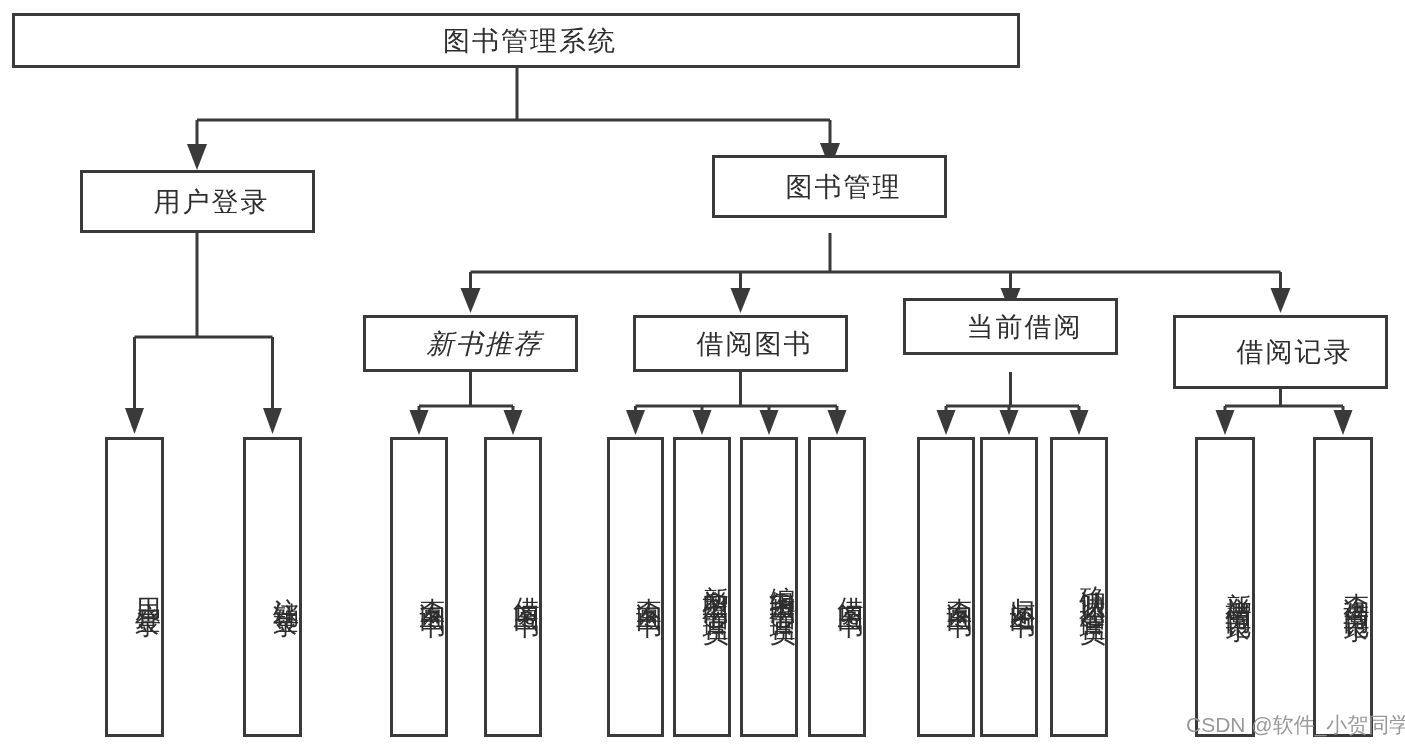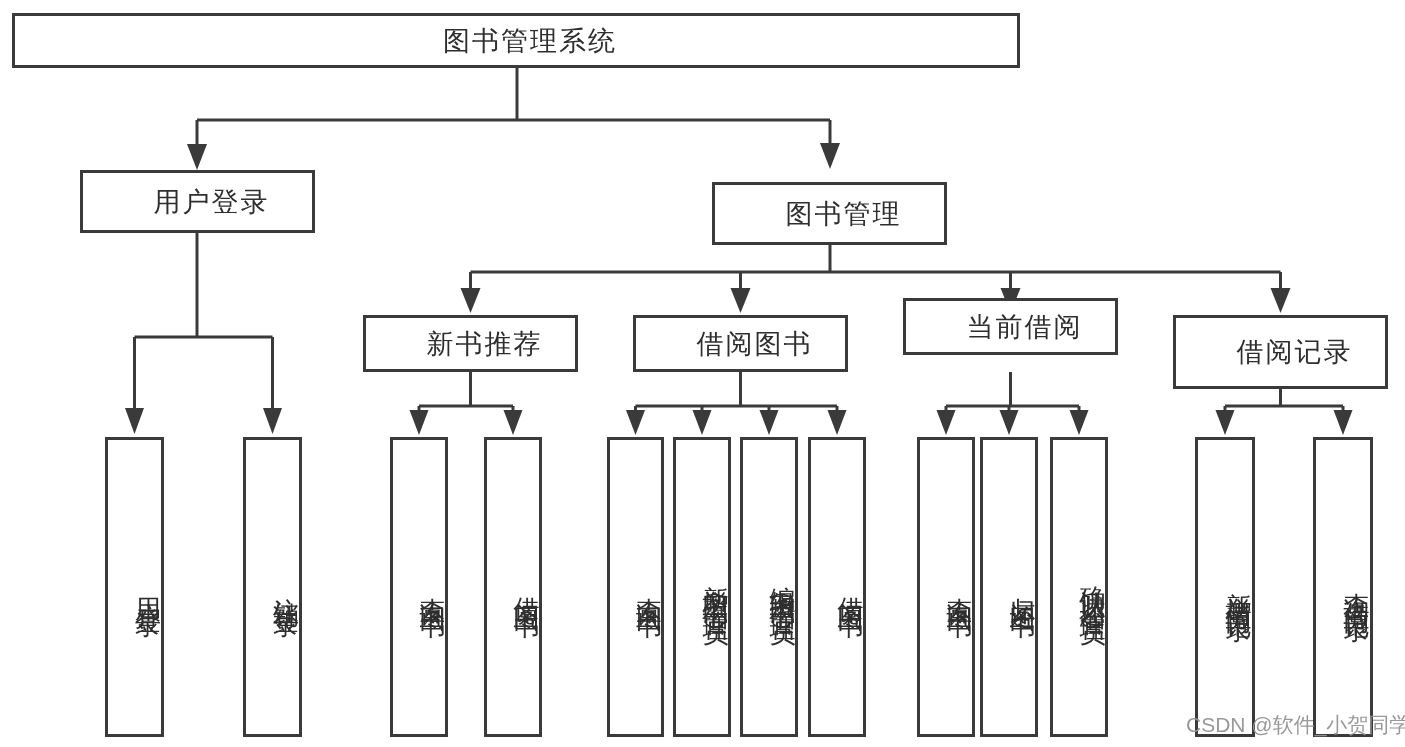--- a/index.html
+++ b/index.html
@@ -151,25 +151,25 @@
     </g>
   </svg>
 
   <div class="node hbox root-box" style="left:12px; top:13px; width:1008px; height:55px;">
     <span>图书管理系统</span>
   </div>
 
   <div class="node hbox" style="left:80px; top:170px; width:235px; height:63px;">
     <span>用户登录</span>
   </div>
-  <div class="node hbox" style="left:712px; top:182px; width:235px; height:63px;">
+  <div class="node hbox" style="left:712px; top:155px; width:235px; height:63px;">
     <span>图书管理</span>
   </div>
 
-  <div class="node hbox" style="left:363px; top:315px; width:215px; height:57px;">
+  <div class="node hbox" style="left:363px; top:315px; width:215px; height:57px;font-style:italic;">
     <span>新书推荐</span>
   </div>
   <div class="node hbox" style="left:633px; top:315px; width:215px; height:57px;">
     <span>借阅图书</span>
   </div>
   <div class="node hbox" style="left:903px; top:298px; width:215px; height:57px;">
     <span>当前借阅</span>
   </div>
   <div class="node hbox" style="left:1173px; top:315px; width:215px; height:74px;">
     <span>借阅记录</span>

